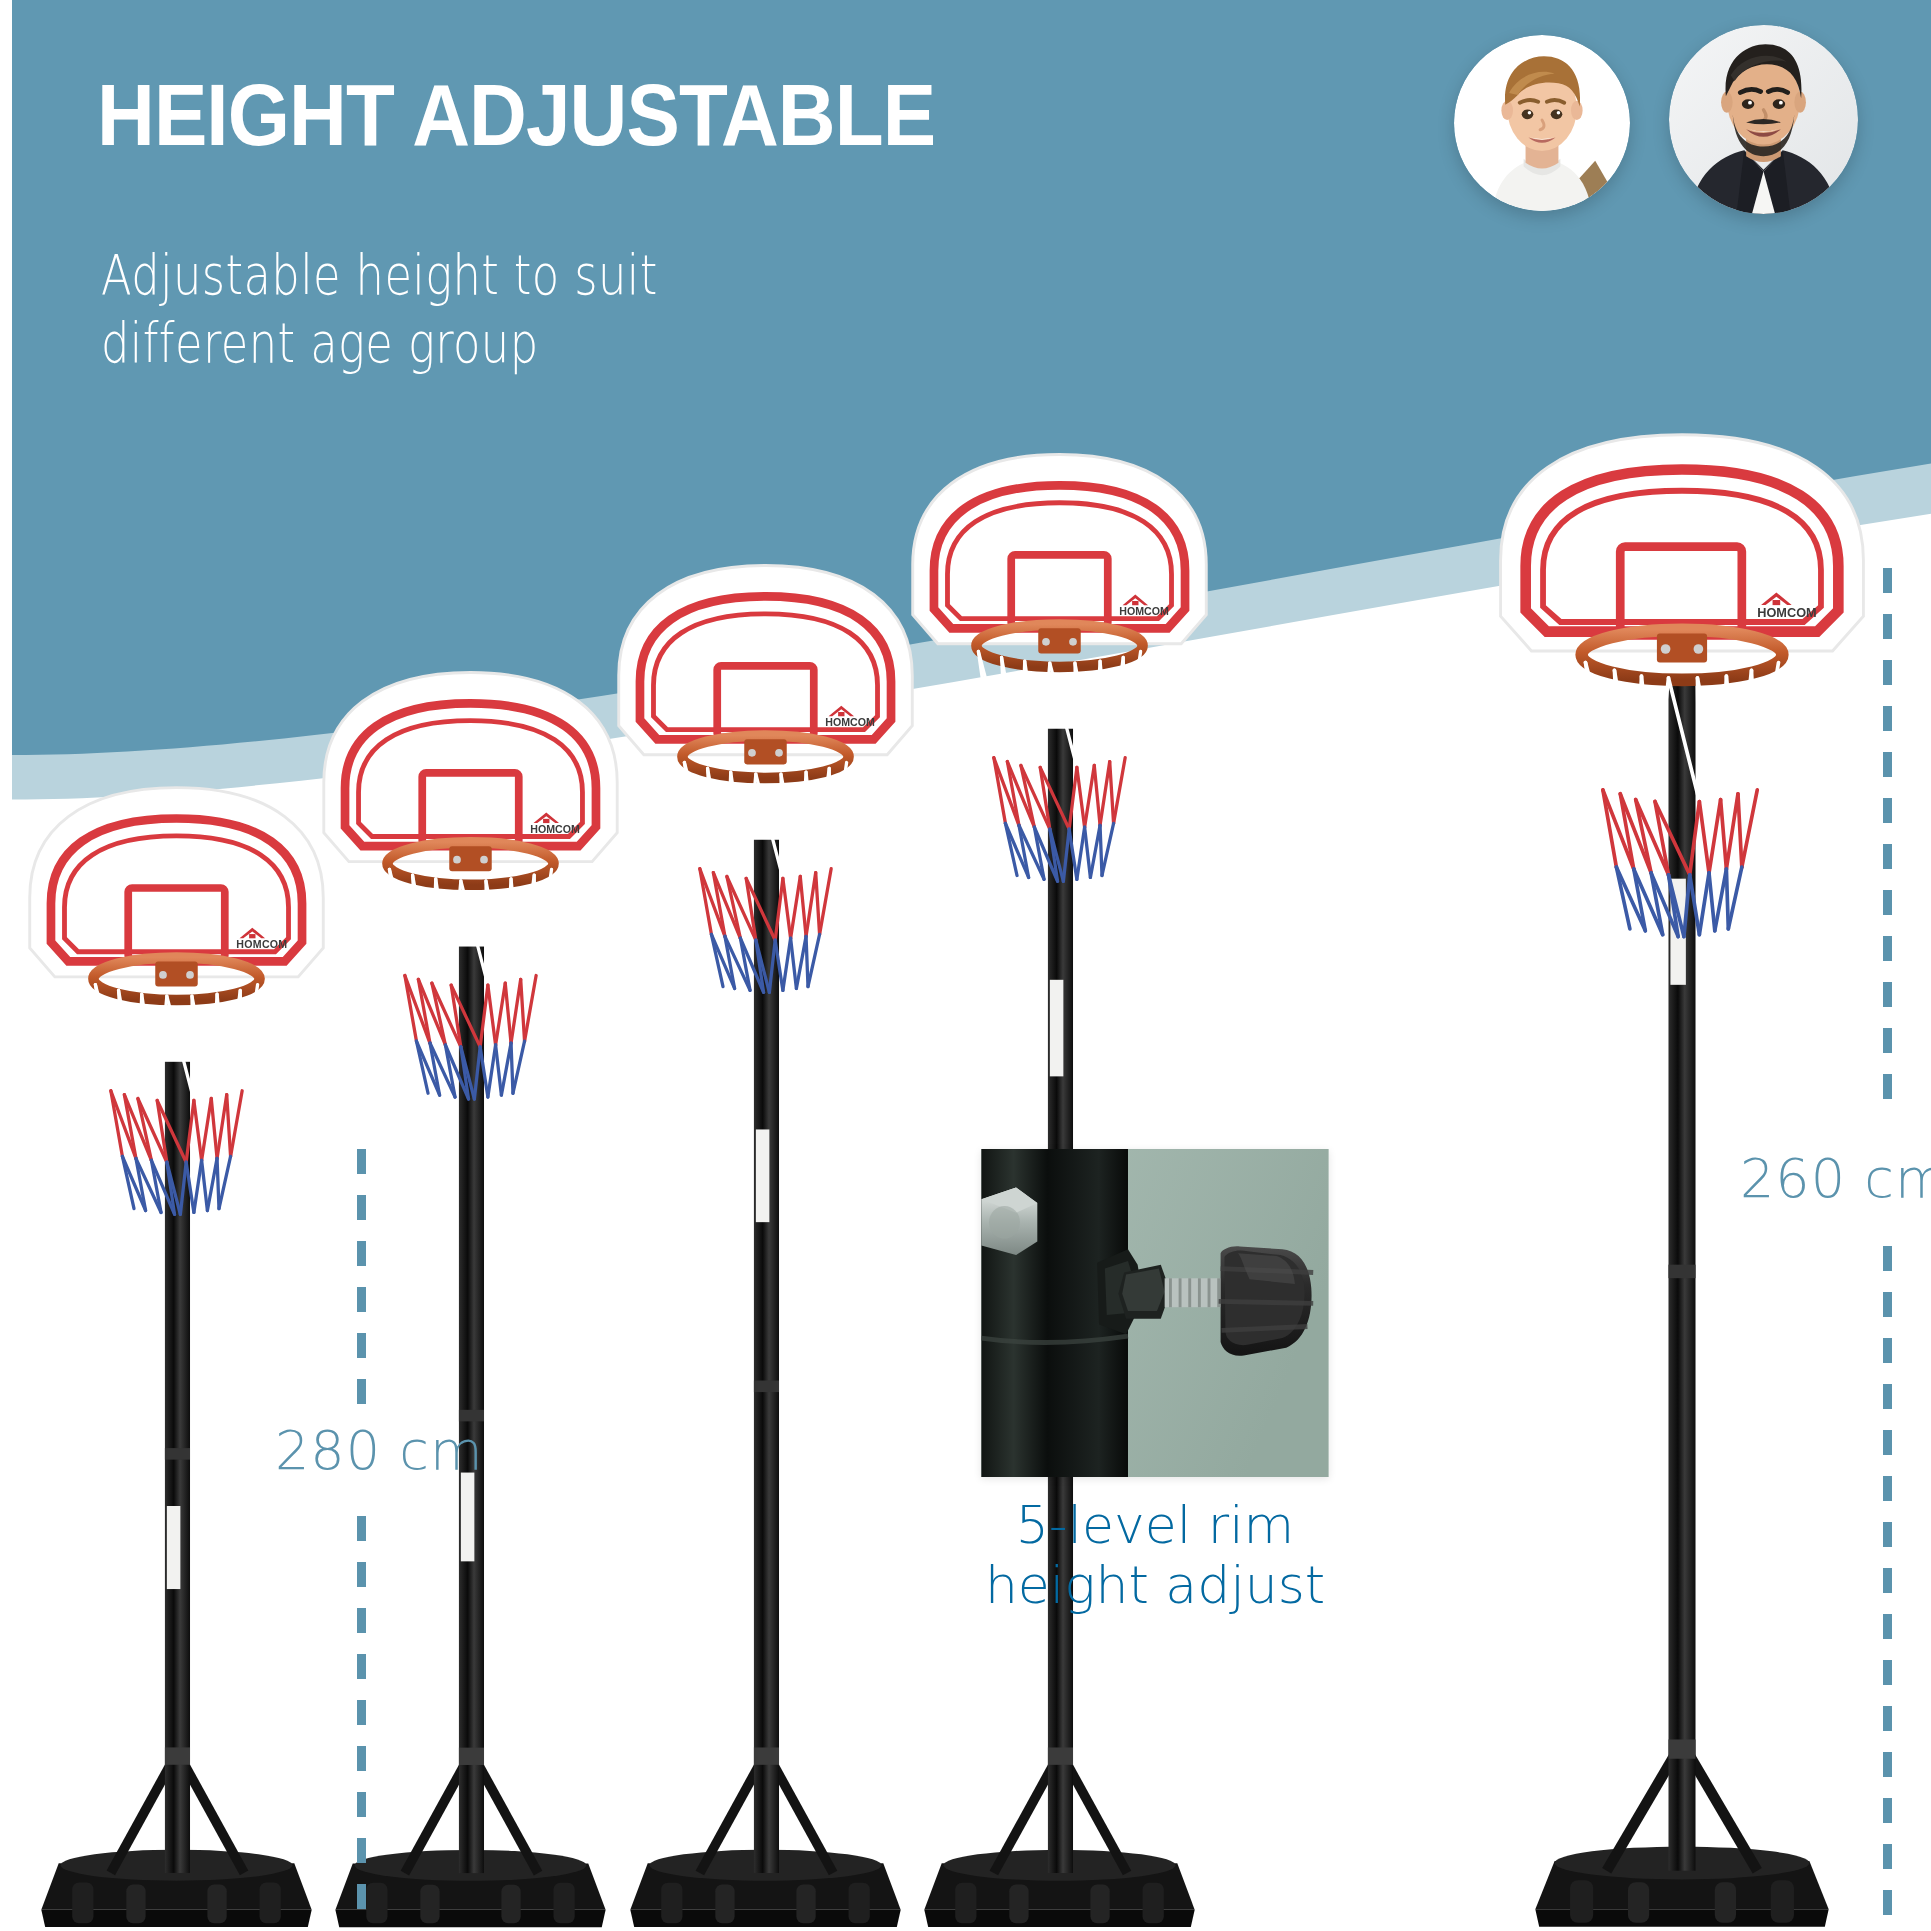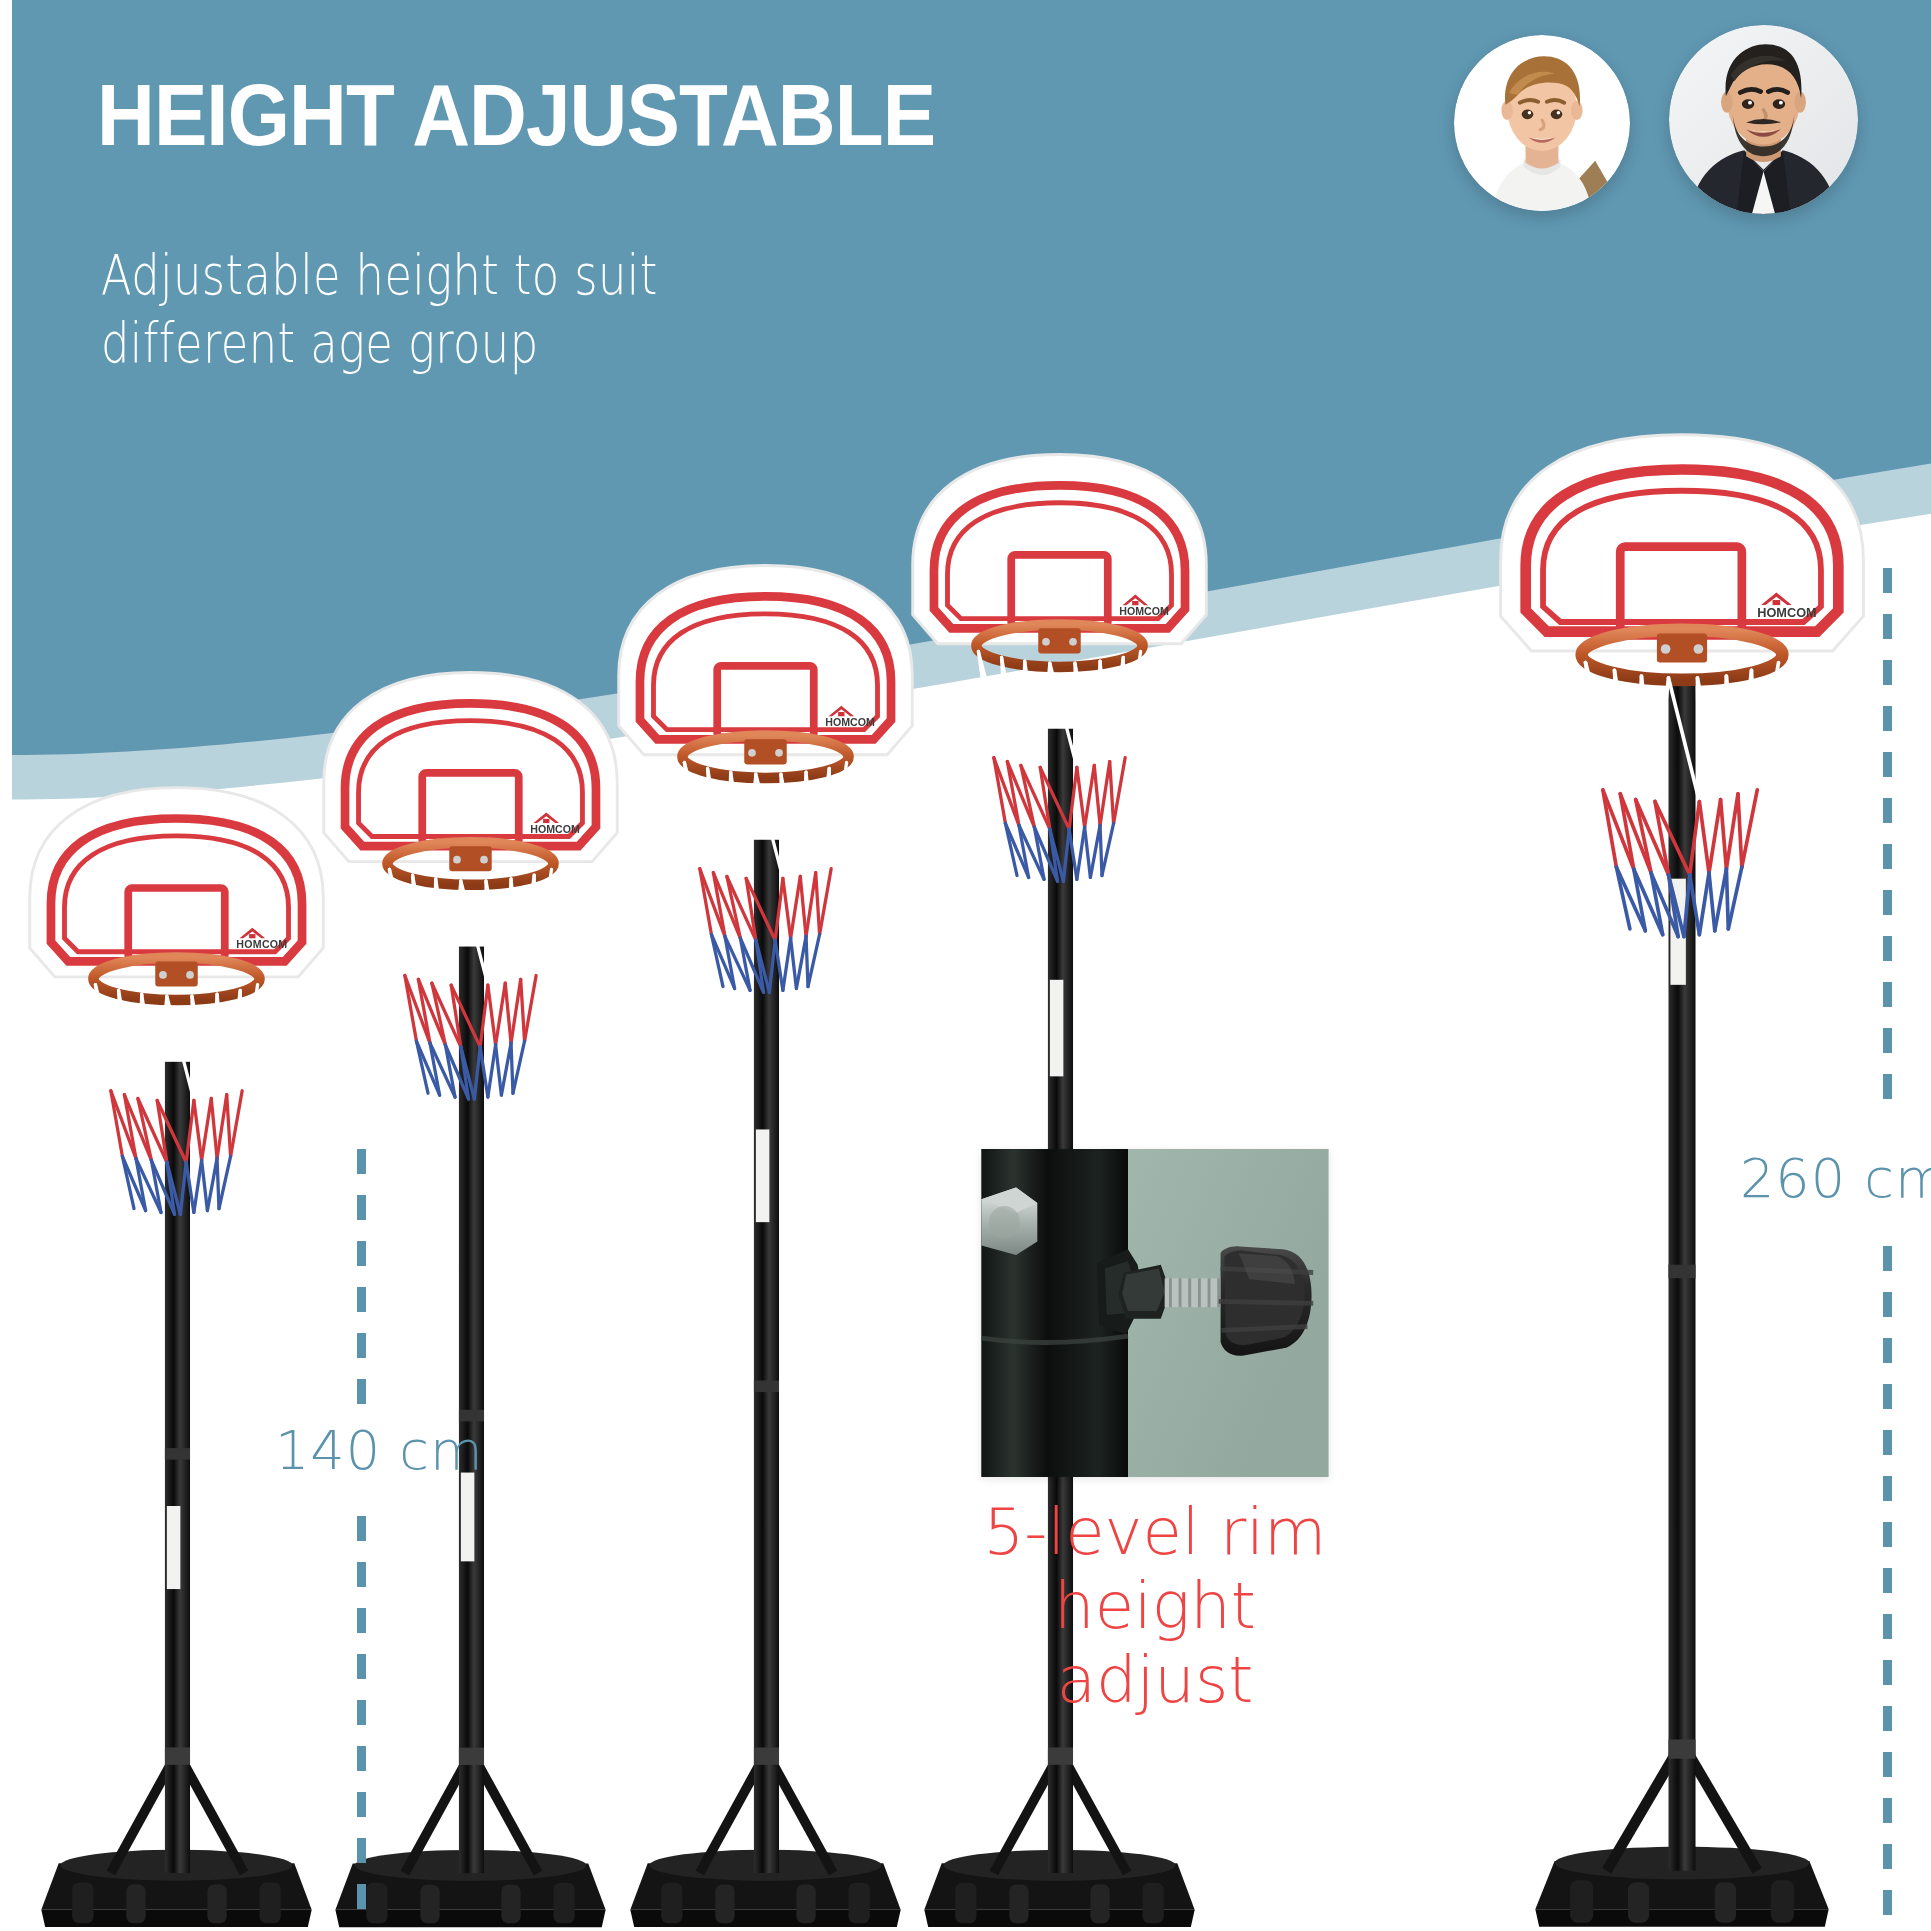--- a/index.html
+++ b/index.html
@@ -62,24 +62,24 @@
   
   .inset{
     position:absolute;
     box-shadow:0 1.9px 7.7px rgba(0,0,0,.10);
     overflow:hidden;
   }
   .inset svg{display:block;}
   .inset-caption{
     position:absolute;
     text-align:center;
-    color:#ef4444;
+    color:#0369a1;
     font-family:"DejaVu Sans", sans-serif;
     font-weight:300;
-    font-size:64px;
+    font-size:52px;
     line-height:1.16;
     white-space:pre-line;
   }
 
   
   .hoop{position:absolute;bottom:0;}
   .hoop svg{display:block;}
 </style>
 </head>
 <body>
@@ -706,21 +706,21 @@
           <path d="M186 476 L202 540"></path>
             <path d="M208 476 L218 538"></path>
             <path d="M228 474 L234 534"></path>
           <path d="M246 470 L248 532"></path>
         </g>
       </g>
     </svg>
   </div>
 
   <div class="dash" style="left:345px;top:1149px;height:261px;"></div>
-  <div class="measure-label" style="left:263px;top:1419px;">140 cm</div>
+  <div class="measure-label" style="left:263px;top:1419px;">280 cm</div>
   <div class="dash" style="left:345px;top:1516px;height:406px;"></div>
 
   <div class="dash" style="left:1871px;top:568px;height:541px;"></div>
   <div class="measure-label" style="left:1728px;top:1147px;">260 cm</div>
   <div class="dash" style="left:1871px;top:1246px;height:676px;"></div>
 
   <div class="inset" style="left:969px;top:1149px;width:348px;height:328px;">
     <svg width="348" height="328" viewBox="0 0 360 340" xmlns="http://www.w3.org/2000/svg">
       <defs>
         <linearGradient id="bgG" x1="0" y1="0" x2="1" y2="0.4">

